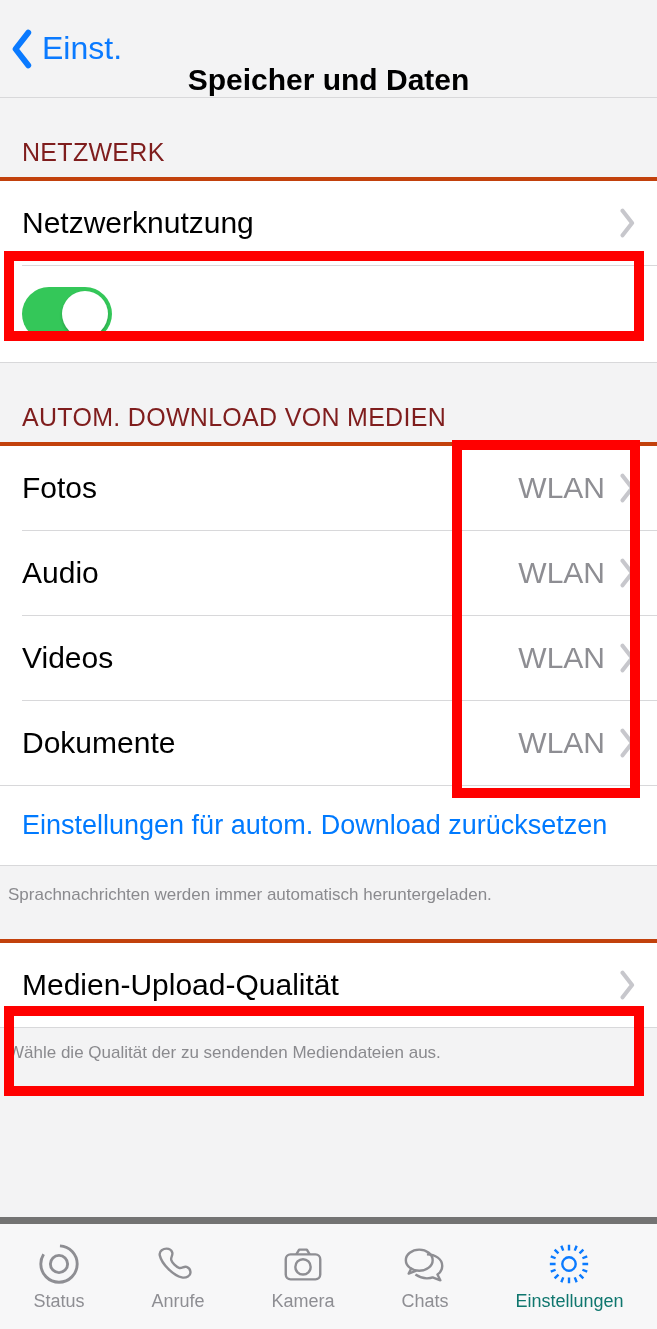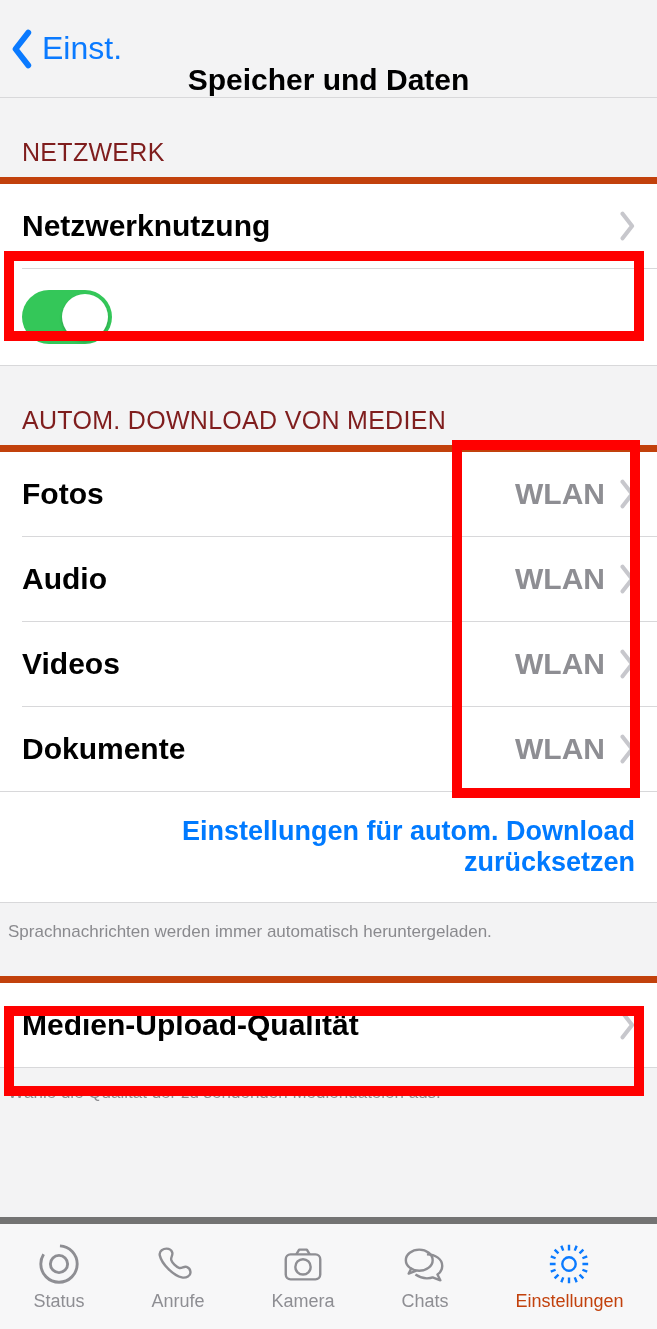--- a/index.html
+++ b/index.html
@@ -9,42 +9,42 @@
   
   .header { height: 98px; display: flex; align-items: flex-end; justify-content: center; position: relative; border-bottom: 1px solid #d8d8da; }
   .back { position: absolute; left: 10px; top: 0; bottom: 0; display: flex; align-items: center; color: #0a7aff; font-size: 32px; }
   .back svg { width: 22px; height: 40px; margin-right: 10px; }
   .header-title { font-size: 30px; font-weight: 700; color: #000; }
 
   
   .content { flex: 1; overflow: hidden; }
 
   .section-header { padding: 40px 22px 10px 22px; font-size: 25px; color: #7f1d1d; letter-spacing: .3px; }
-  .group { background: #fff; border-top: 7px solid #c2410c; border-bottom: 1px solid #d8d8da; font-weight: bold; }
+  .group { background: #fff; border-top: 4px solid #c2410c; border-bottom: 1px solid #d8d8da; }
   .sep { height: 1px; background: #d8d8da; margin-left: 22px; }
   .row { min-height: 84px; display: flex; align-items: center; padding: 0 20px 0 22px; font-size: 30px; color: #000; }
   .row .label { flex: 1; }
   .row .value { color: #8e8e93; font-size: 30px; margin-right: 14px; }
   .chevron { width: 18px; height: 30px; stroke: #c7c7cc; }
 
   
   .toggle { width: 90px; height: 54px; background: #34c759; border-radius: 27px; position: relative; }
   .toggle-knob { position: absolute; right: 4px; top: 4px; width: 46px; height: 46px; background: #fff; border-radius: 23px; box-shadow: 0 2px 3px rgba(0,0,0,.2); }
 
   
   .hl { position: absolute; border: 10px solid #ff0000; pointer-events: none; }
 
-  .reset-link { padding: 24px 22px; font-size: 27px; color: #007aff; text-align: right; }
+  .reset-link { padding: 24px 22px; font-size: 27px; color: #007aff; }
   .footer-note { padding: 18px 22px 32px 8px; font-size: 17px; color: #8a8a8e; line-height: 1.35; }
 
   
   .tabbar { height: 112px; border-top: 7px solid #737373; display: flex; align-items: center; justify-content: space-around; background: #f7f7f8; }
   .tab { display: flex; flex-direction: column; align-items: center; gap: 4px; color: #8e8e93; font-size: 18px; }
   .tab svg { width: 46px; height: 46px; }
-  .tab.active { color: #c2410c; }
+  .tab.active { color: #0f766e; }
   .tab.active svg * { stroke: #0a7aff; }
 </style>
 </head>
 <body>
 
 <div class="screen">
 
   <div class="header">
     <div class="back">
       <svg viewBox="0 0 12 22" fill="none">

